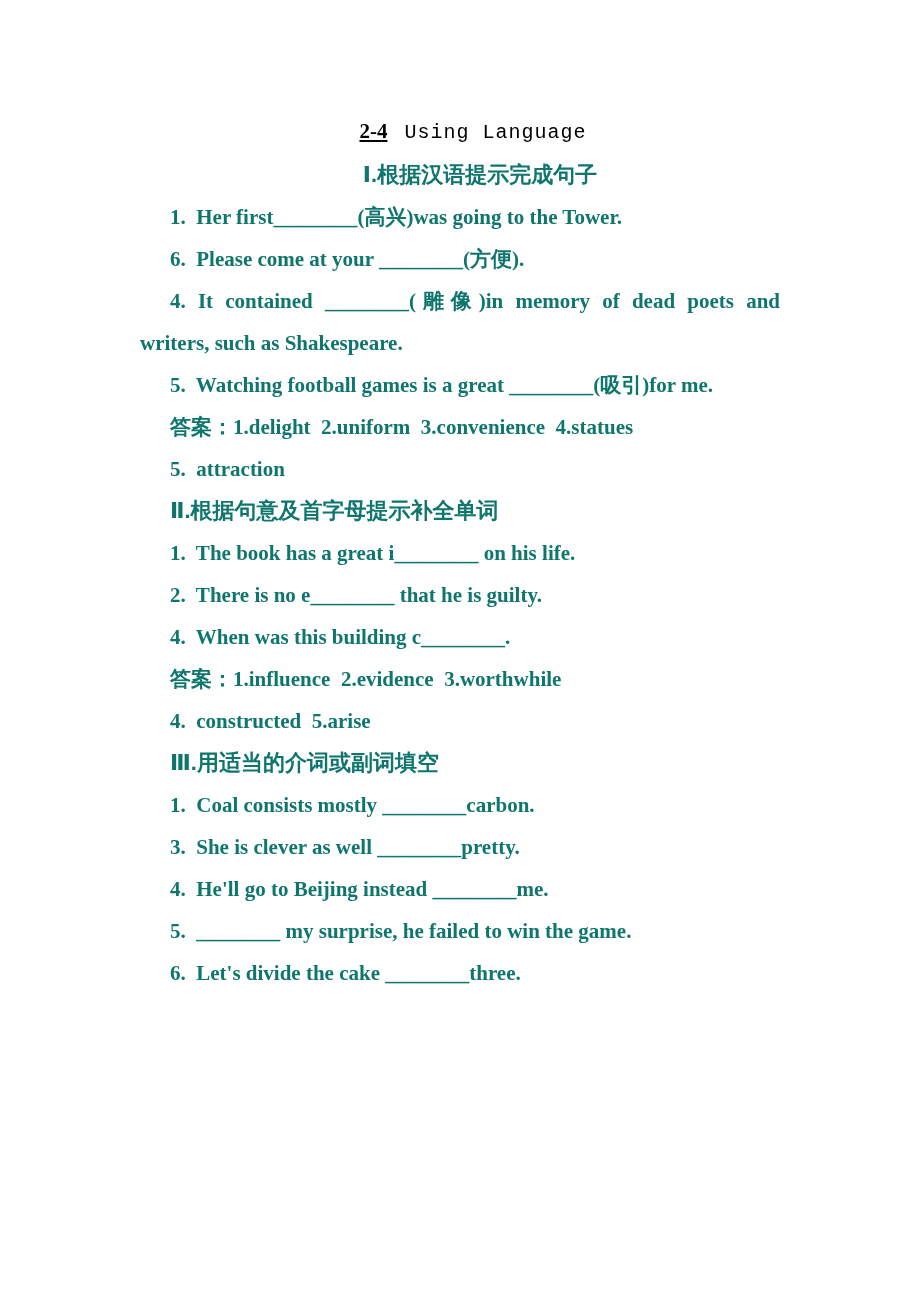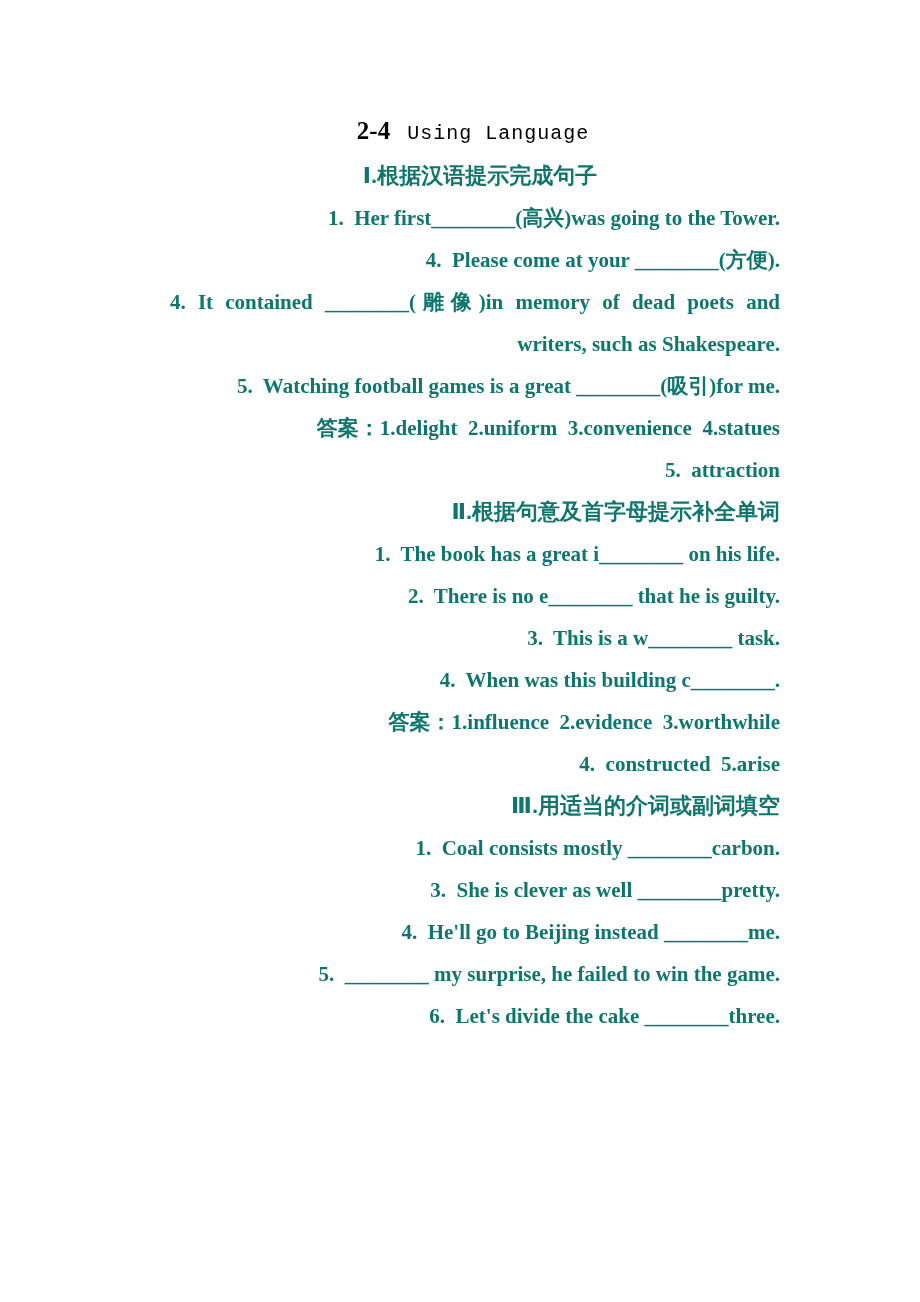--- a/index.html
+++ b/index.html
@@ -6,21 +6,21 @@
   .page {
     position: relative;
     width: 920px;
     height: 1302px;
     background: #ffffff;
     box-sizing: border-box;
     padding: 110px 140px 0 140px;
     color: #000000;
     overflow: hidden;
   }
-  p, h1, h2 { margin: 0; padding: 0; text-align: right; }
+  p, h1, h2 { margin: 0; padding: 0; }
   .line {
     line-height: 42px;
     font-family: "Liberation Serif", serif;
     font-size: 21px;
     font-weight: bold;
     color: #0f766e;
   }
   .prewrap { white-space: pre-wrap; }
   .indent { text-indent: 30px; }
   .justify { text-align: justify; text-align-last: justify; }
@@ -31,54 +31,54 @@
   }
   .centered { text-align: center; text-indent: 0; padding-left: 40px; }
   .title-line {
     line-height: 42px;
     text-align: center;
     padding-left: 26px;
   }
   .title-num {
     font-family: "Liberation Serif", serif;
     font-weight: bold;
-    font-size: 25px;
+    font-size: 21px;
+    text-decoration: underline;
   }
   .title-text {
     font-family: "Liberation Mono", "DejaVu Sans Mono", monospace;
     font-weight: normal;
     font-size: 20px;
     margin-left: 17px;
     letter-spacing: 1px;
   }
   .ans-label { font-family: "Liberation Sans", "DejaVu Sans", sans-serif; }
 </style>
 </head>
 <body>
 
 <div class="page">
 
   <p class="title-line"><span class="title-num">2-4</span><span class="title-text">Using Language</span></p>
 
   <h2 class="line heading centered">Ⅰ.根据汉语提示完成句子</h2>
 
   <p class="line indent prewrap">1.  Her first________(高兴)was going to the Tower.</p>
-  <p class="line indent prewrap">4.  Please come at your ________(方便).</p>
+  <p class="line indent prewrap">6.  Please come at your ________(方便).</p>
   <p class="line indent justify">4. It contained ________(雕像)in memory of dead poets and</p>
   <p class="line">writers, such as Shakespeare.</p>
   <p class="line indent prewrap">5.  Watching football games is a great ________(吸引)for me.</p>
 
   <p class="line indent prewrap"><span class="ans-label">答案：</span><span>1.delight  2.uniform  3.convenience  4.statues</span></p>
   <p class="line indent prewrap">5.  attraction</p>
 
   <h2 class="line heading indent">Ⅱ.根据句意及首字母提示补全单词</h2>
 
   <p class="line indent prewrap">1.  The book has a great i________ on his life.</p>
   <p class="line indent prewrap">2.  There is no e________ that he is guilty.</p>
-  <p class="line indent prewrap">3.  This is a w________ task.</p>
   <p class="line indent prewrap">4.  When was this building c________.</p>
 
   <p class="line indent prewrap"><span class="ans-label">答案：</span><span>1.influence  2.evidence  3.worthwhile</span></p>
   <p class="line indent prewrap">4.  constructed  5.arise</p>
 
   <h2 class="line heading indent">Ⅲ.用适当的介词或副词填空</h2>
 
   <p class="line indent prewrap">1.  Coal consists mostly ________carbon.</p>
   <p class="line indent prewrap">3.  She is clever as well ________pretty.</p>
   <p class="line indent prewrap">4.  He'll go to Beijing instead ________me.</p>

